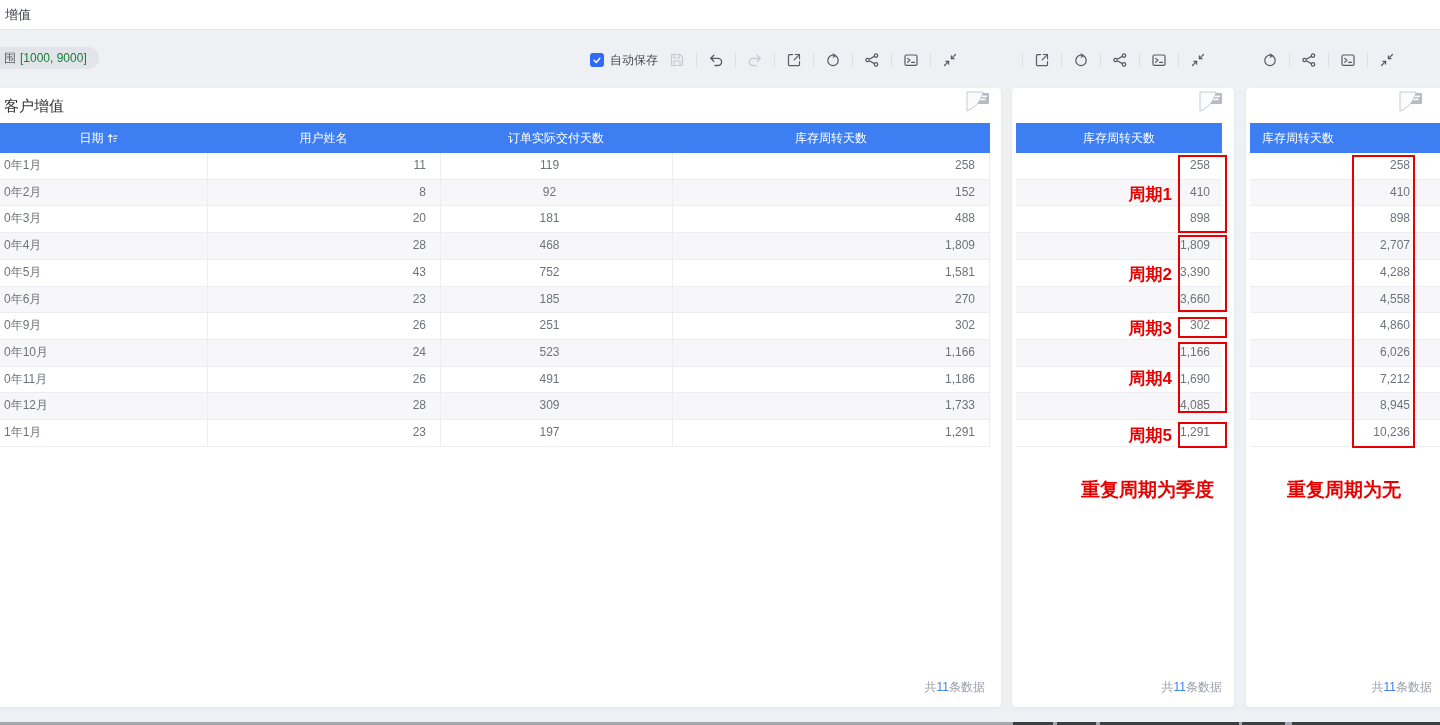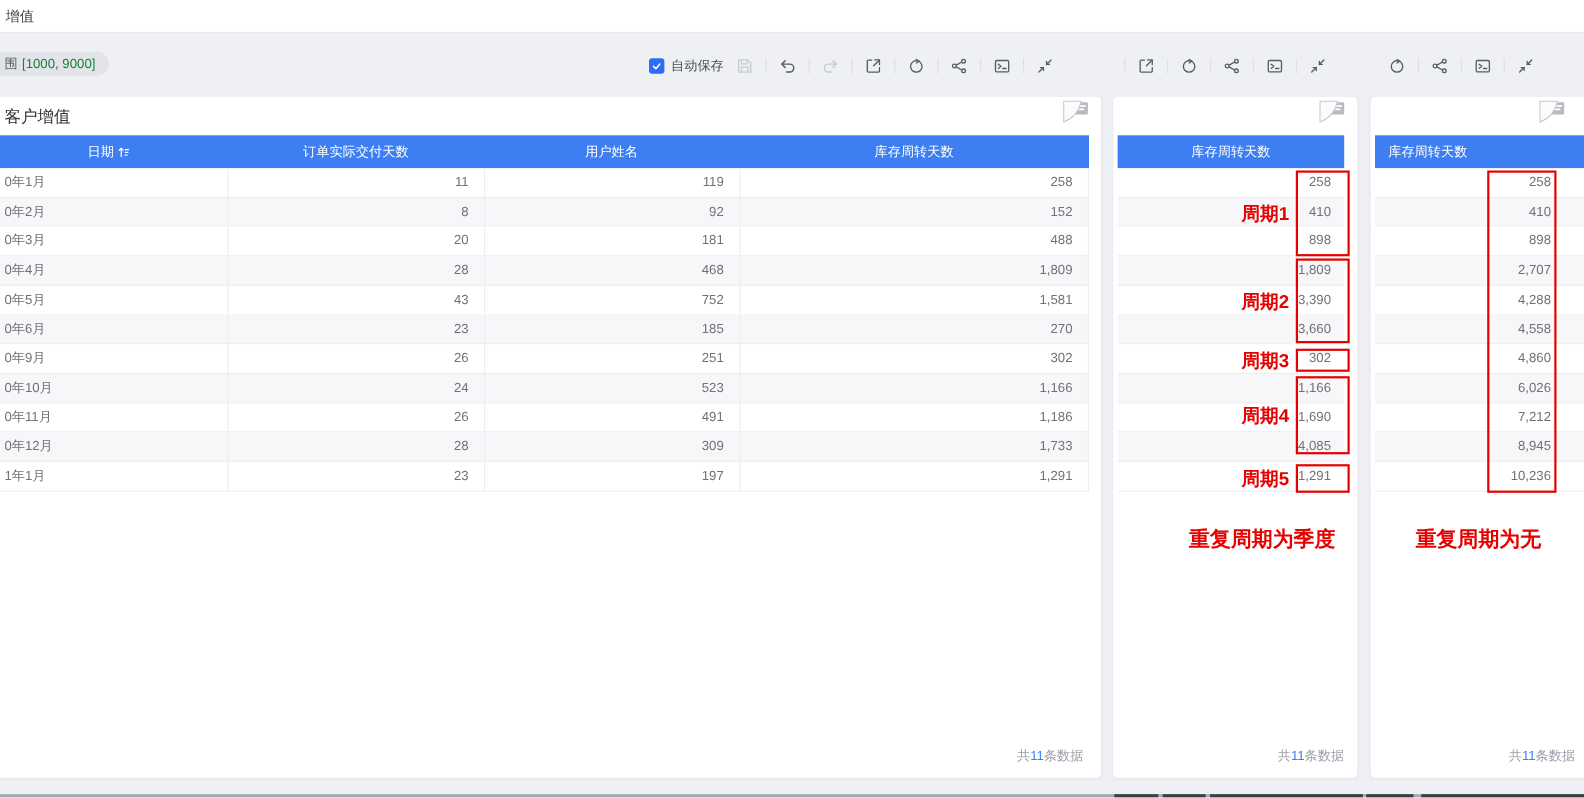--- a/index.html
+++ b/index.html
@@ -43,21 +43,21 @@
   #table1 .th:nth-child(2){width:233px;}
   #table1 .th:nth-child(3){width:232px;}
   #table1 .th:nth-child(4){width:318px;}
   #table2 .th{width:206px;}
   #table3 .th{width:198px;text-align:left;padding-left:12px;}
   .trow{display:flex;height:26.72px;background:#fff;border-bottom:1px solid #ededf1;box-sizing:border-box;}
   .trow.alt{background:#f7f7f9;}
   .cell{font-size:12px;color:#6e7279;line-height:25.5px;box-sizing:border-box;white-space:nowrap;overflow:hidden;}
   .c-date{width:217px;padding-left:14px;text-align:left;}
   .c-num{text-align:right;padding-right:14px;border-left:1px solid #ededf1;}
-  #table1 .c-num.w1{width:233px;} #table1 .c-num.w2{width:232px;} #table1 .c-num.w3{width:318px;border-right:1px solid #ededf1;}
+  #table1 .c-num.w1{width:233px;} #table1 .c-num.w2{width:232px;text-align:center;} #table1 .c-num.w3{width:318px;border-right:1px solid #ededf1;}
   #table2 .cell{width:206px;text-align:right;padding-right:12px;}
   #table3 .cell{width:198px;text-align:right;padding-right:38px;}
   .tfooter{position:absolute;top:591px;font-size:12px;color:#9b9fa8;white-space:nowrap;}
   #card1 .tfooter{right:16px;} #card2 .tfooter{right:12px;} #card3 .tfooter{right:16px;}
   .tfooter .cnt{color:#3d7ff3;}
   
   .redbox{position:absolute;border:2px solid #e60000;box-sizing:border-box;pointer-events:none;}
   .cycle-label{position:absolute;width:82px;text-align:right;font-size:17px;font-weight:bold;color:#e60000;pointer-events:none;}
   .note{position:absolute;top:477px;text-align:center;font-size:19px;font-weight:bold;color:#e60000;pointer-events:none;}
   #note-mid{left:1060px;width:175px;}
@@ -246,22 +246,22 @@
         <span class="sortwrap">
             <span>日期</span>
           <svg width="11" height="11" viewBox="0 0 11 11">
               <g stroke="#fff" stroke-width="1.1" fill="none" stroke-linecap="round">
                 <path d="M3.2 9.3 V1.8 M3.2 1.8 L1.4 3.7 M3.2 1.8 L5 3.7"></path>
                 <path d="M6.8 3 h3.2 M6.8 5.5 h2.5 M6.8 8 h1.8"></path>
               </g>
             </svg>
         </span>
       </div>
+      <div class="th">用户姓名</div>
       <div class="th">订单实际交付天数</div>
-      <div class="th">用户姓名</div>
       <div class="th">库存周转天数</div>
     </div>
     <div>
         <div class="trow">
           <div class="cell c-date">0年1月</div>
           <div class="cell c-num w1">11</div>
           <div class="cell c-num w2">119</div>
           <div class="cell c-num w3">258</div>
         </div>
         <div class="trow alt">

